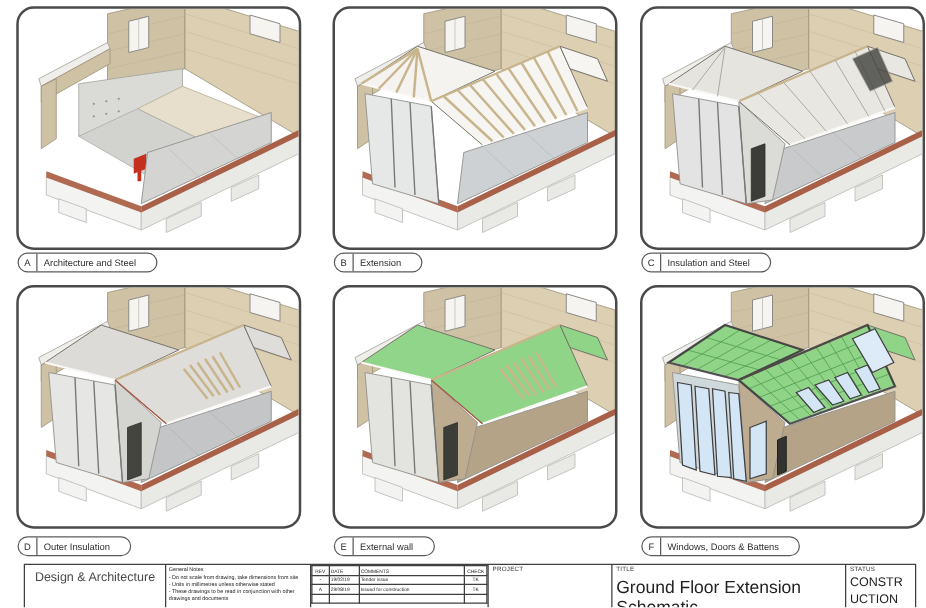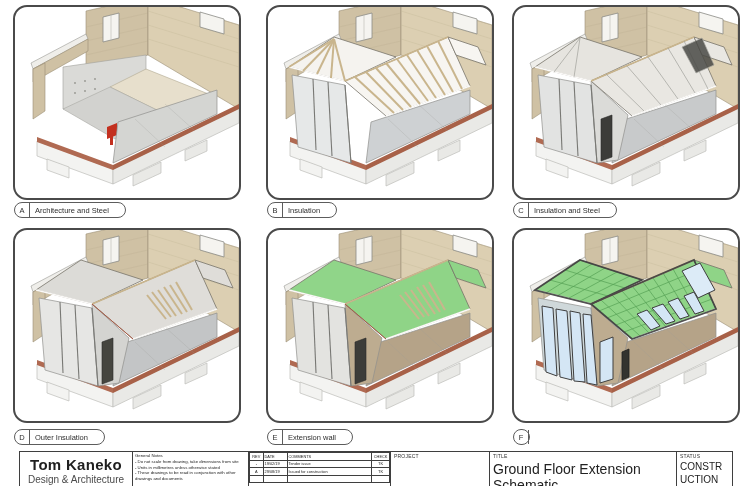--- a/index.html
+++ b/index.html
@@ -206,21 +206,21 @@
         <use href="#house"></use>
       </svg>
   </figure>
 
   <div class="plabel" style="left:14px;top:202px">
     <span class="pletter">A</span>
     <span class="ptext">Architecture and Steel</span>
   </div>
   <div class="plabel" style="left:267px;top:202px">
     <span class="pletter">B</span>
-    <span class="ptext">Insulation</span>
+    <span class="ptext">Extension</span>
   </div>
   <div class="plabel" style="left:513px;top:202px">
     <span class="pletter">C</span>
     <span class="ptext">Insulation and Steel</span>
   </div>
 
   <figure class="panel" style="left:13px;top:228px;margin:0">
     <svg class="panel-svg stage-d" viewBox="0 0 224 191" style="--wall: #c3c5c6; --roofL: #dcdbd7; --roofR: #dfddd9; --gable: #d4d4d1; --door: #45453f; --wallFL: #e6e6e4;">
         <use href="#house"></use>
       </svg>
@@ -235,29 +235,29 @@
         <use href="#house"></use>
       </svg>
   </figure>
 
   <div class="plabel" style="left:14px;top:429px">
     <span class="pletter">D</span>
     <span class="ptext">Outer Insulation</span>
   </div>
   <div class="plabel" style="left:267px;top:429px">
     <span class="pletter">E</span>
-    <span class="ptext">Extension wall</span>
+    <span class="ptext">External wall</span>
   </div>
   <div class="plabel" style="left:513px;top:429px">
     <span class="pletter">F</span>
+    <span class="ptext">Windows, Doors &amp; Battens</span>
   </div>
 
   <div class="tblock">
     <div class="tcell c-logo">
-      <div class="firm">Tom Kaneko</div>
       <div class="tagline">Design &amp; Architecture</div>
     </div>
     <div class="tcell c-notes">
       <div class="nh">General Notes</div>
       <div>- Do not scale from drawing, take dimensions from site</div>
       <div>- Units in millimetres unless otherwise stated</div>
       <div>- These drawings to be read in conjunction with other drawings and documents</div>
     </div>
     <div class="tcell c-rev">
       <table class="revtable">

